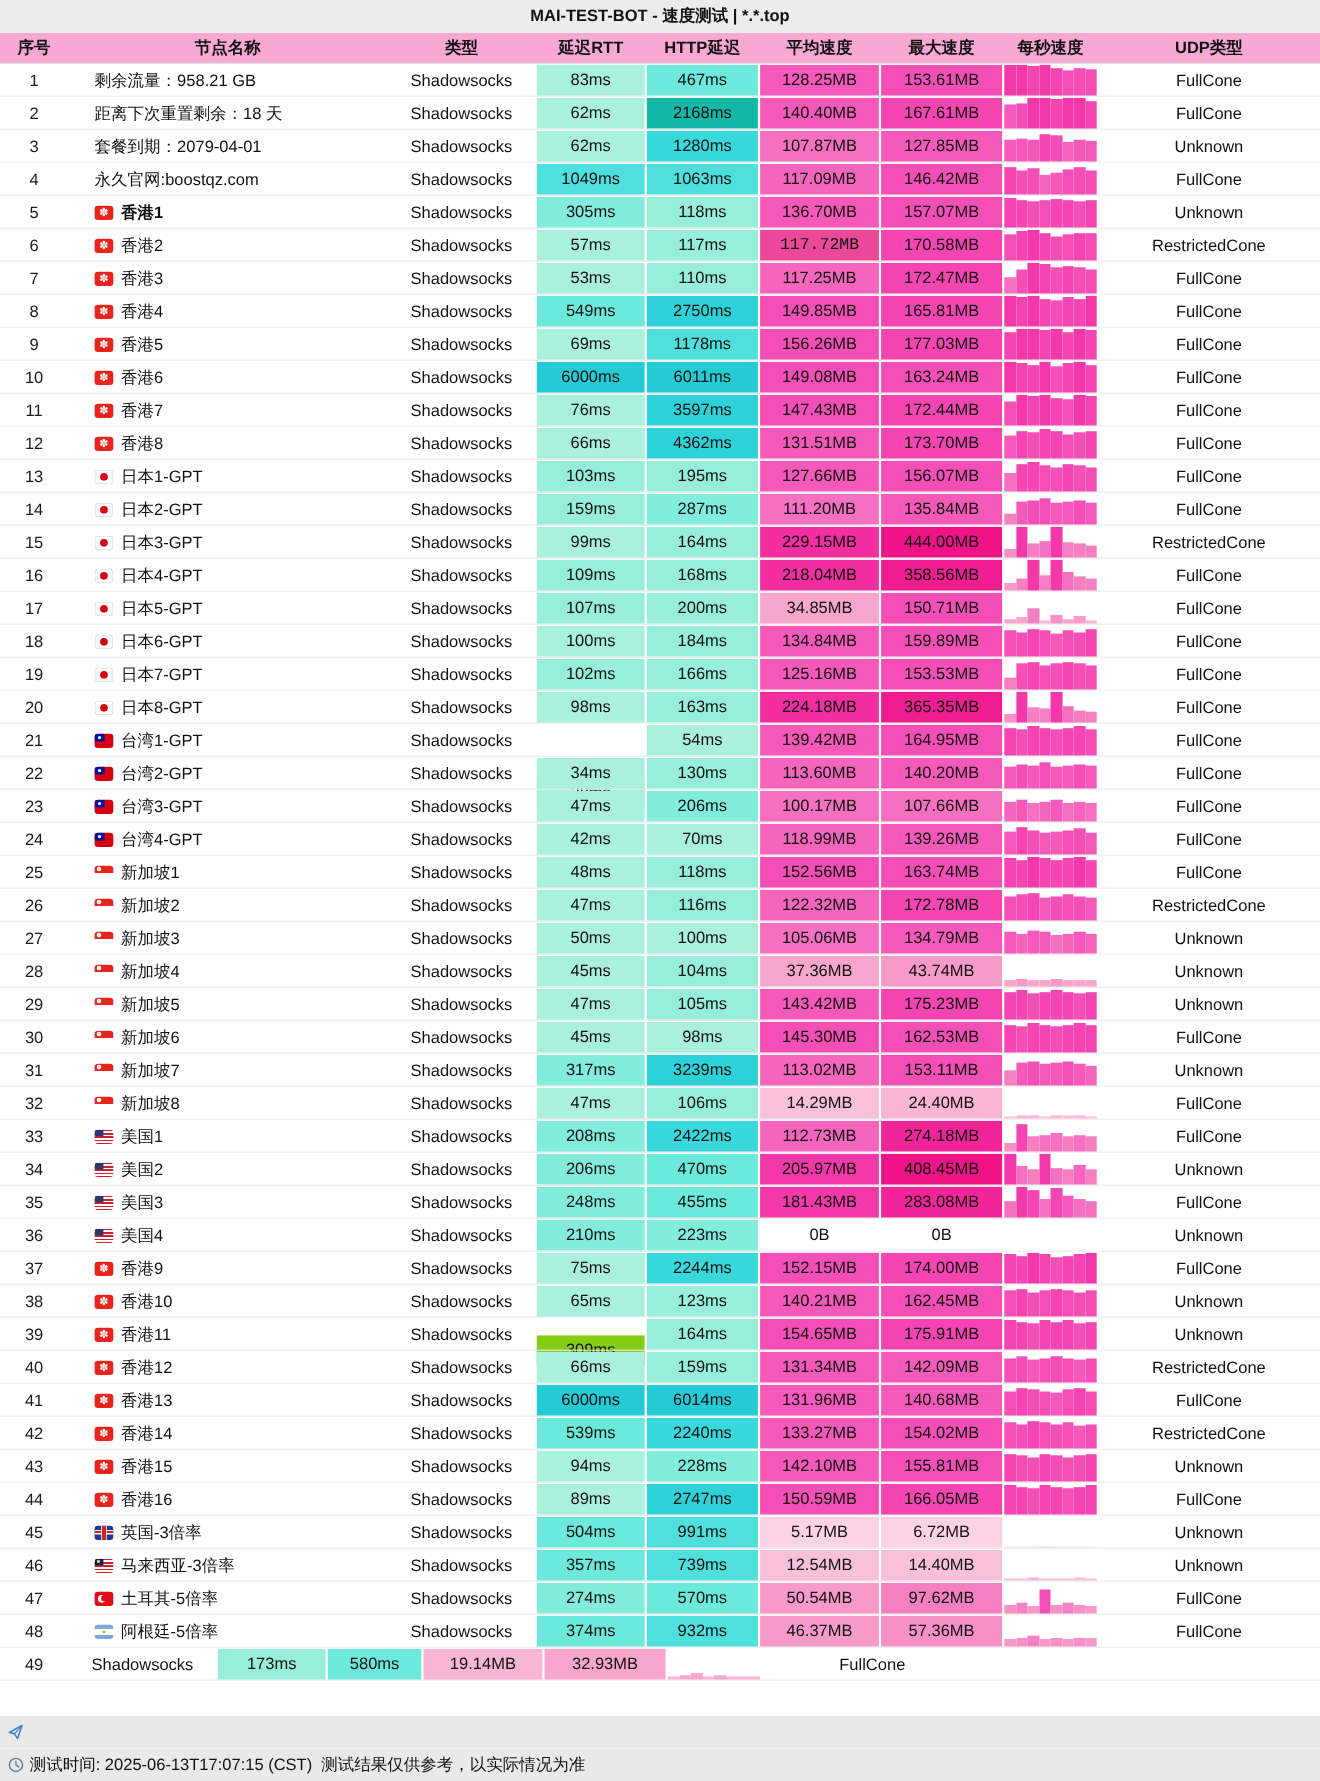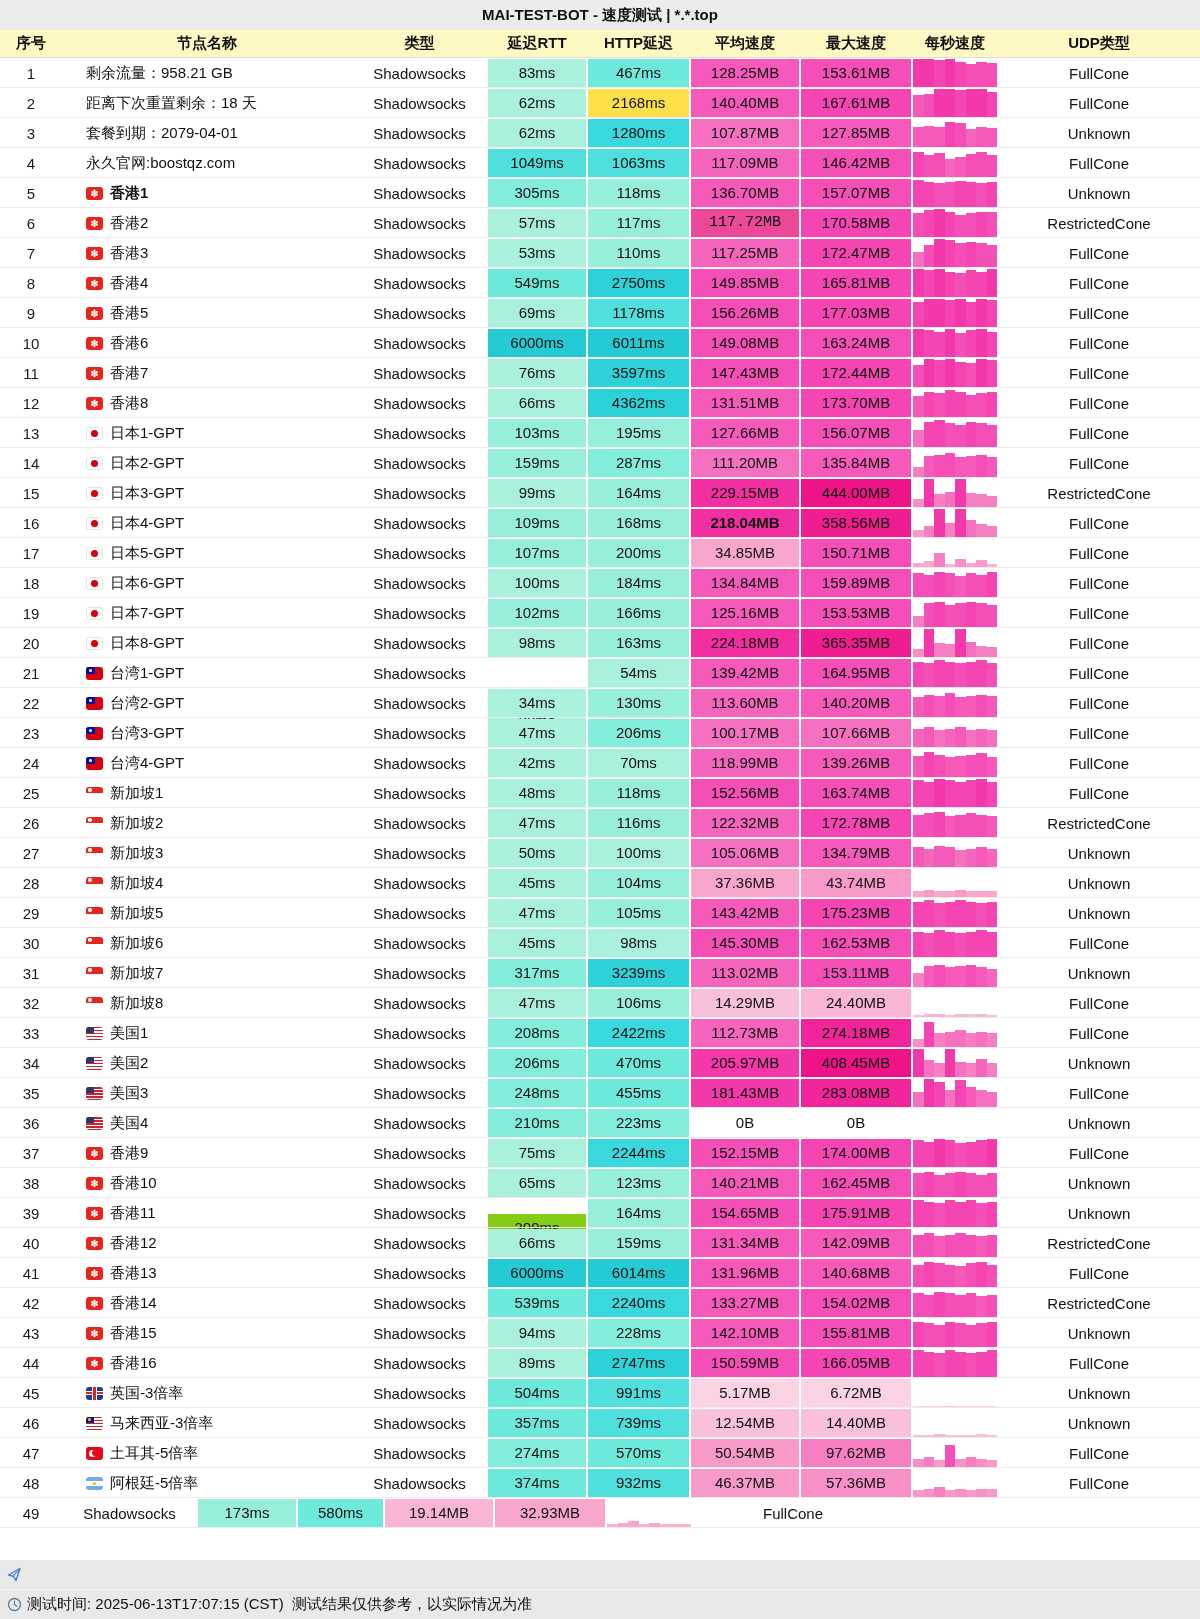--- a/index.html
+++ b/index.html
@@ -1,19 +1,19 @@
 <!DOCTYPE html>
 <html><head>
 <meta charset="utf-8">
 <style>
   html,body{margin:0;padding:0;background:#fff;}
   body{width:1200px;font-family:"Liberation Sans","DejaVu Sans",sans-serif;color:#111;}
   .app{width:1200px;min-height:1619px;background:#fff;}
   .titlebar{height:30px;line-height:30px;background:#ececec;text-align:center;font-size:15px;font-weight:700;}
-  .header{height:28px;background:#fef9c3;display:flex;align-items:center;font-size:15px;font-weight:700;border-bottom:1px solid #dcdcdc;box-sizing:border-box;}
+  .header{height:28px;background:#f9a8d4;display:flex;align-items:center;font-size:15px;font-weight:700;border-bottom:1px solid #dcdcdc;box-sizing:border-box;}
   .hc{text-align:center;flex:none;}
   .rows{background:#fff;}
   .row{height:30px;display:flex;position:relative;}
   .row::after{content:"";position:absolute;left:0;right:0;bottom:0;height:1px;background:#ececec;}
   .c{flex:none;height:30px;box-sizing:border-box;font-size:15px;}
   .c.idx{display:flex;align-items:center;justify-content:center;color:#1a1a1a;}
   .c.name{display:flex;align-items:center;padding-left:24px;overflow:hidden;white-space:nowrap;}
   .c.type,.c.udp{display:flex;align-items:center;justify-content:center;}
   .block{height:28px;margin:1px;line-height:28px;text-align:center;font-size:15px;}
   .barsbox{height:28px;margin:1px 1px;display:flex;align-items:flex-end;}
@@ -102,21 +102,21 @@
       <div class="row">
         <div class="c idx" style="width: 62px;">2</div>
         <div class="c name" style="width: 290px;">
           <div class="nm">距离下次重置剩余：18 天</div>
         </div>
         <div class="c type" style="width: 135px;">Shadowsocks</div>
         <div class="c" style="width: 100px;">
           <div class="block" style="background: rgb(169, 241, 220);">62ms</div>
         </div>
         <div class="c" style="width: 103px;">
-          <div class="block" style="background: #fde047;">2168ms</div>
+          <div class="block" style="background: #14b8a6;">2168ms</div>
         </div>
         <div class="c" style="width: 110px;">
           <div class="block" style="background: rgb(245, 90, 186);">140.40MB</div>
         </div>
         <div class="c" style="width: 112px;">
           <div class="block" style="background: rgb(244, 69, 178);">167.61MB</div>
         </div>
         <div class="c" style="width: 86px;">
           <div class="barsbox">
             <div class="bar" style="height: 78%; background: rgb(245, 90, 186);"></div>
@@ -564,21 +564,21 @@
           <div class="flag flag-jp"></div>
           <div class="nm">日本4-GPT</div>
         </div>
         <div class="c type" style="width: 135px;">Shadowsocks</div>
         <div class="c" style="width: 100px;">
           <div class="block" style="background: rgb(151, 239, 219);">109ms</div>
         </div>
         <div class="c" style="width: 103px;">
           <div class="block" style="background: rgb(151, 239, 219);">168ms</div>
         </div>
-        <div class="c" style="width: 110px; font-weight: bold;">
+        <div class="c" style="width: 110px;">
           <div class="block" style="background: rgb(242, 46, 161);">218.04MB</div>
         </div>
         <div class="c" style="width: 112px;">
           <div class="block" style="background: rgb(239, 29, 144);">358.56MB</div>
         </div>
         <div class="c" style="width: 86px;">
           <div class="barsbox">
             <div class="bar" style="height: 25%; background: rgb(247, 154, 201);"></div>
             <div class="bar" style="height: 40%; background: rgb(246, 127, 194);"></div>
             <div class="bar" style="height: 100%; background: rgb(243, 56, 170);"></div>

